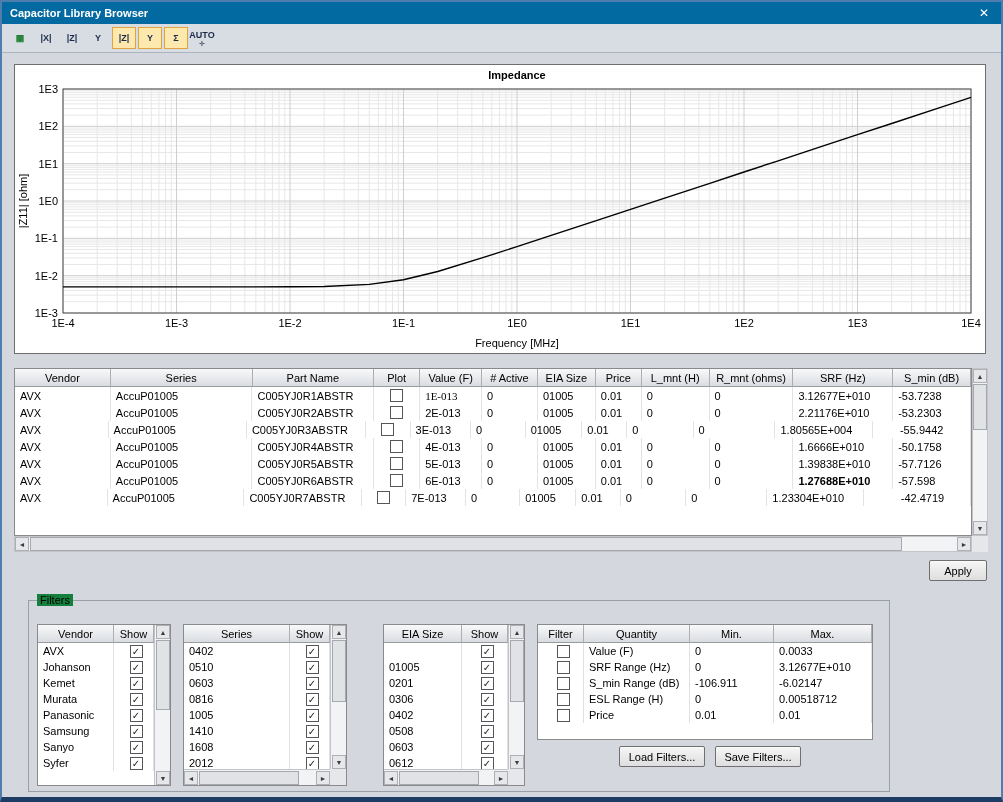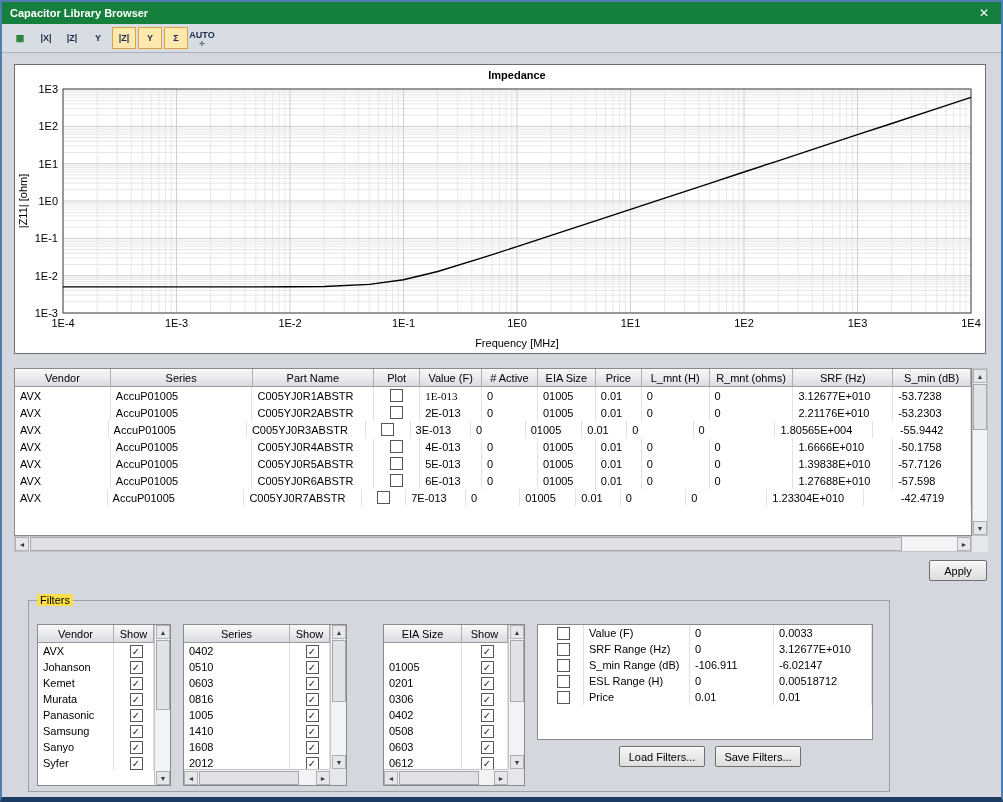--- a/index.html
+++ b/index.html
@@ -1,19 +1,19 @@
 <!DOCTYPE html>
 <html><head>
 <meta charset="utf-8">
 <style>
   html,body{margin:0;padding:0;background:#8fa3b8;}
   .window{position:relative;width:1003px;height:802px;box-sizing:border-box;
     background:#d4d8de;border:2px solid #4f7dae;border-bottom:5px solid #1d3c64;
     font-family:"Liberation Sans",sans-serif;font-size:11px;color:#000;overflow:hidden;}
-  .titlebar{height:22px;background:#15803d;color:#fff;display:flex;align-items:center;
+  .titlebar{height:22px;background:#0369a1;color:#fff;display:flex;align-items:center;
     padding:0 8px;font-weight:bold;}
   .titlebar .close{margin-left:auto;width:18px;text-align:center;font-weight:normal;font-size:12px;}
   .toolbar{height:28px;background:#d8dce3;border-bottom:1px solid #aeb4bd;display:flex;
     align-items:center;padding:0 6px;gap:2px;}
   .tbtn{width:24px;height:22px;display:flex;flex-direction:column;align-items:center;
     justify-content:center;border:1px solid transparent;box-sizing:border-box;}
   .tbtn.active{background:#fde9ae;border:1px solid #e0a33e;}
   .tbtn .g1{font-size:9px;font-weight:bold;line-height:10px;color:#1b2a4a;}
   .tbtn .g2{font-size:7px;line-height:7px;color:#1b2a4a;}
   .chart-panel{position:absolute;left:12px;top:62px;width:972px;height:290px;background:#fff;
@@ -38,21 +38,21 @@
   .thumb{position:absolute;background:#e0e2e6;border:1px solid #a5a8ae;box-sizing:border-box;}
   .corner{position:absolute;width:16px;height:16px;background:#e6e7ea;}
   
   .btn{position:absolute;font-family:"Liberation Sans",sans-serif;font-size:11px;
     background:linear-gradient(#f6f6f6,#dedede);border:1px solid #6f6f6f;border-radius:2px;
     box-shadow:0 1px 0 rgba(255,255,255,.6) inset;padding:0;}
   .apply{left:927px;top:558px;width:58px;height:21px;}
   
   .filters{position:absolute;left:26px;top:592px;width:862px;height:198px;margin:0;padding:0;
     border:1px solid #9b9fa6;box-sizing:border-box;}
-  .filters legend{margin-left:8px;padding:0 3px;background:#fde047;font-size:11px;}
+  .filters legend{margin-left:8px;padding:0 3px;background:#15803d;font-size:11px;}
   .vlist{position:absolute;background:#fff;border:1px solid #8a8a8a;box-sizing:border-box;overflow:hidden;}
   .vendor-list{left:8px;top:18px;width:134px;height:162px;}
   .series-list{left:154px;top:18px;width:164px;height:162px;}
   .eia-list{left:354px;top:18px;width:142px;height:162px;}
   .lrow{display:flex;height:16px;align-items:stretch;}
   .lhdrrow{height:18px;}
   .lcell{box-sizing:border-box;padding-left:5px;display:flex;align-items:center;
     border-right:1px solid #e0e0e0;overflow:hidden;white-space:nowrap;}
   .lhc{background:linear-gradient(#f8f9fa,#d9dce1);border-right:1px solid #adadad;
     border-bottom:1px solid #9b9b9b;justify-content:center;padding-left:0;}
@@ -363,21 +363,21 @@
           <div class="pcell" style="width: 122px;">C005YJ0R6ABSTR</div>
           <div class="pcell ctr" style="width: 46px;">
             <span class="cb"></span>
           </div>
           <div class="pcell" style="width: 62px;">6E-013</div>
           <div class="pcell" style="width: 56px;">0</div>
           <div class="pcell" style="width: 58px;">01005</div>
           <div class="pcell" style="width: 46px;">0.01</div>
           <div class="pcell" style="width: 68px;">0</div>
           <div class="pcell" style="width: 84px;">0</div>
-          <div class="pcell" style="width: 100px;">1.27688E+010</div>
+          <div class="pcell" style="width: 100px; font-weight: bold;">1.27688E+010</div>
           <div class="pcell" style="width: 78px;">-57.598</div>
         </div>
         <div class="prow">
           <div class="pcell" style="width: 96px;">AVX</div>
           <div class="pcell" style="width: 142px;">AccuP01005</div>
           <div class="pcell" style="width: 122px;">C005YJ0R7ABSTR</div>
           <div class="pcell ctr" style="width: 46px;">
             <span class="cb"></span>
           </div>
           <div class="pcell" style="width: 62px;">7E-013</div>
@@ -594,20 +594,26 @@
         </div>
         <div class="lrow">
           <div class="lcell c0">0612</div>
           <div class="lcell c1 ctr">
             <span class="cb on">✓</span>
           </div>
         </div>
       </div>
 
     <div class="criteria" id="criteria-table">
+        <div class="lrow lhdrrow">
+          <div class="lcell lhc q0">Filter</div>
+          <div class="lcell lhc q1">Quantity</div>
+          <div class="lcell lhc q2">Min.</div>
+          <div class="lcell lhc q3">Max.</div>
+        </div>
         <div class="lrow">
           <div class="lcell q0 ctr">
             <span class="cb"></span>
           </div>
           <div class="lcell q1">Value (F)</div>
           <div class="lcell q2">0</div>
           <div class="lcell q3">0.0033</div>
         </div>
         <div class="lrow">
           <div class="lcell q0 ctr">

